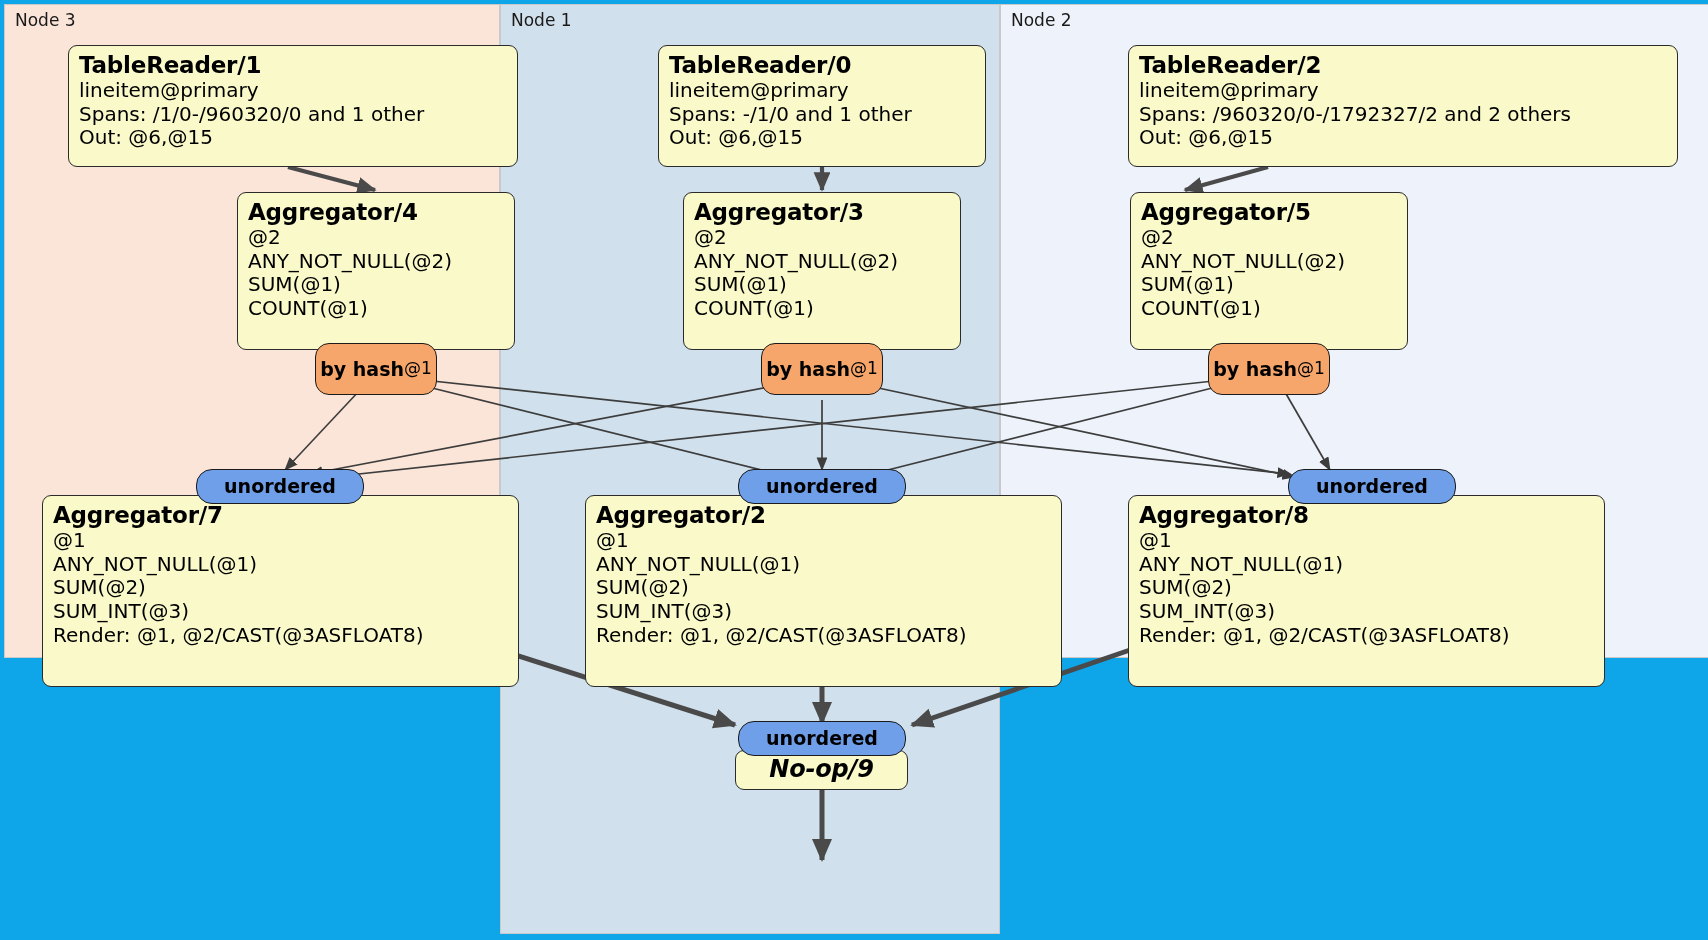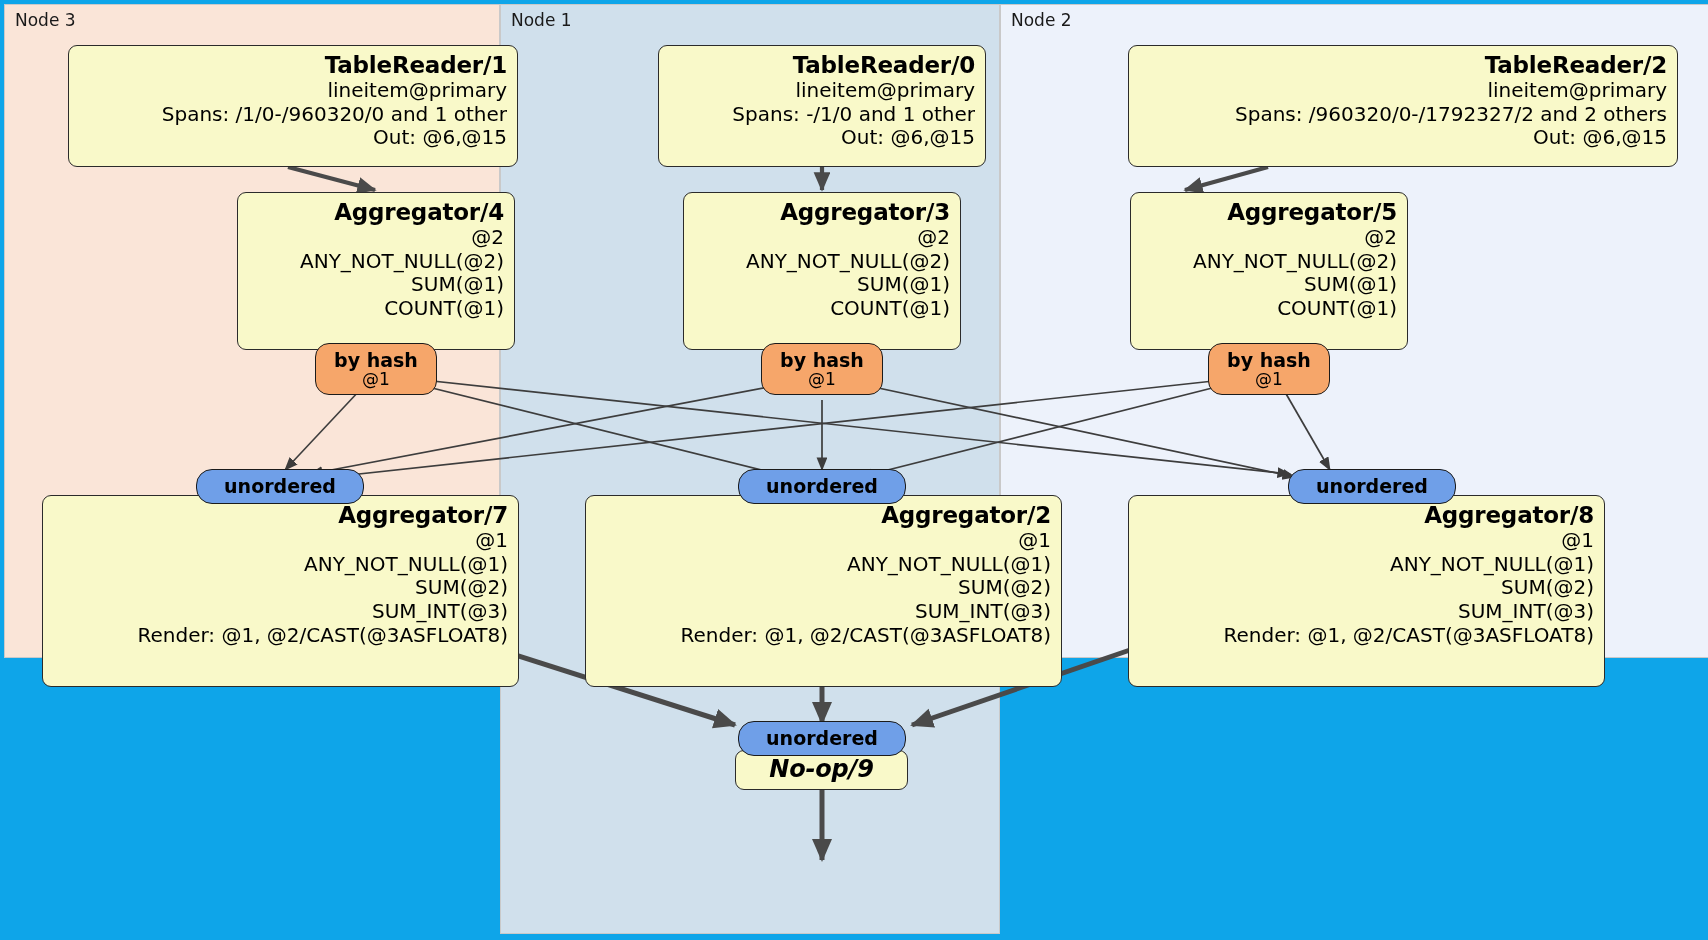--- a/index.html
+++ b/index.html
@@ -35,21 +35,21 @@
     white-space: nowrap;
   }
 
   
   .proc {
     position: absolute;
     box-sizing: border-box;
     background: #f9f9c9;
     border: 1.6px solid #2b2b2b;
     border-radius: 9px;
-    text-align: right;
+    text-align: left;
     padding: 6px 10px 7px 10px;
     color: #000;
     line-height: 1.18;
   }
   .proc .ttl {
     font-weight: bold;
     font-size: 23px;
     letter-spacing: -0.2px;
     white-space: nowrap;
   }
@@ -68,21 +68,21 @@
 
   
   .badge {
     position: absolute;
     box-sizing: border-box;
     border: 1.6px solid #1b1b1b;
     border-radius: 13px;
     text-align: center;
     color: #000;
     display: flex;
-    flex-direction: column;
+    flex-direction: row;
     align-items: center;
     justify-content: center;
     line-height: 1.1;
   }
   .badge.hash {
     background: #f6a66a;
     border-radius: 14px;
   }
   .badge.unordered {
     background: #6f9fe8;

